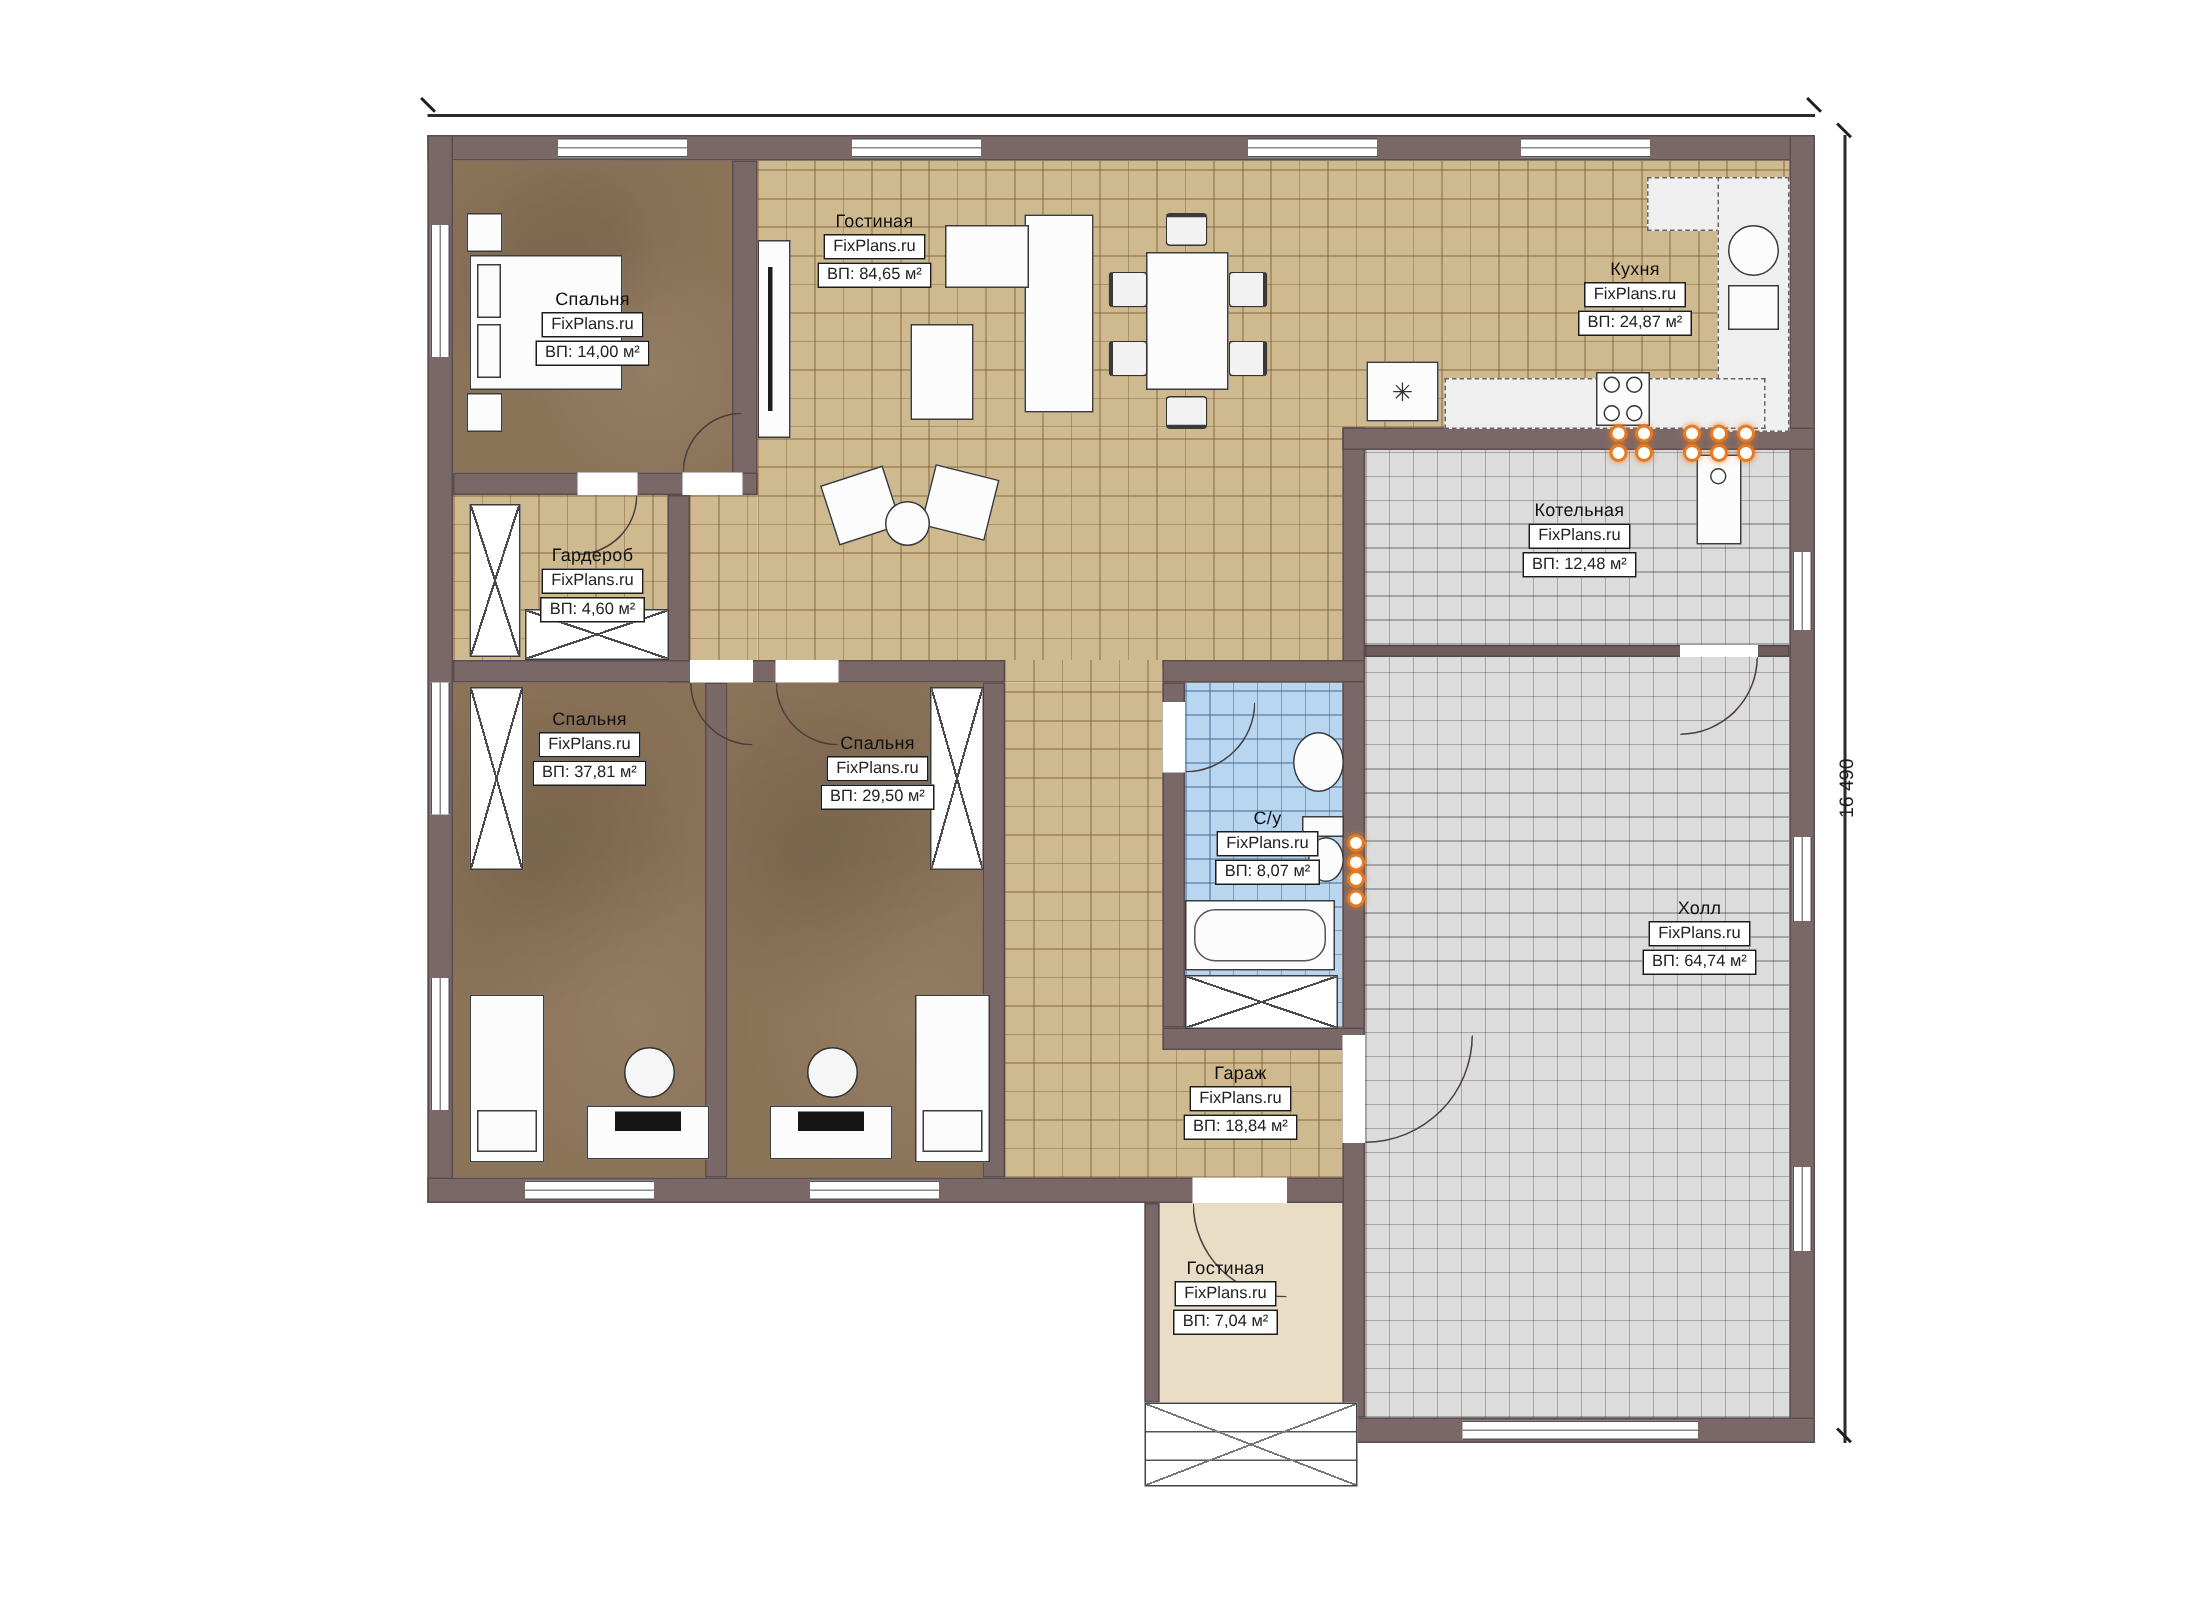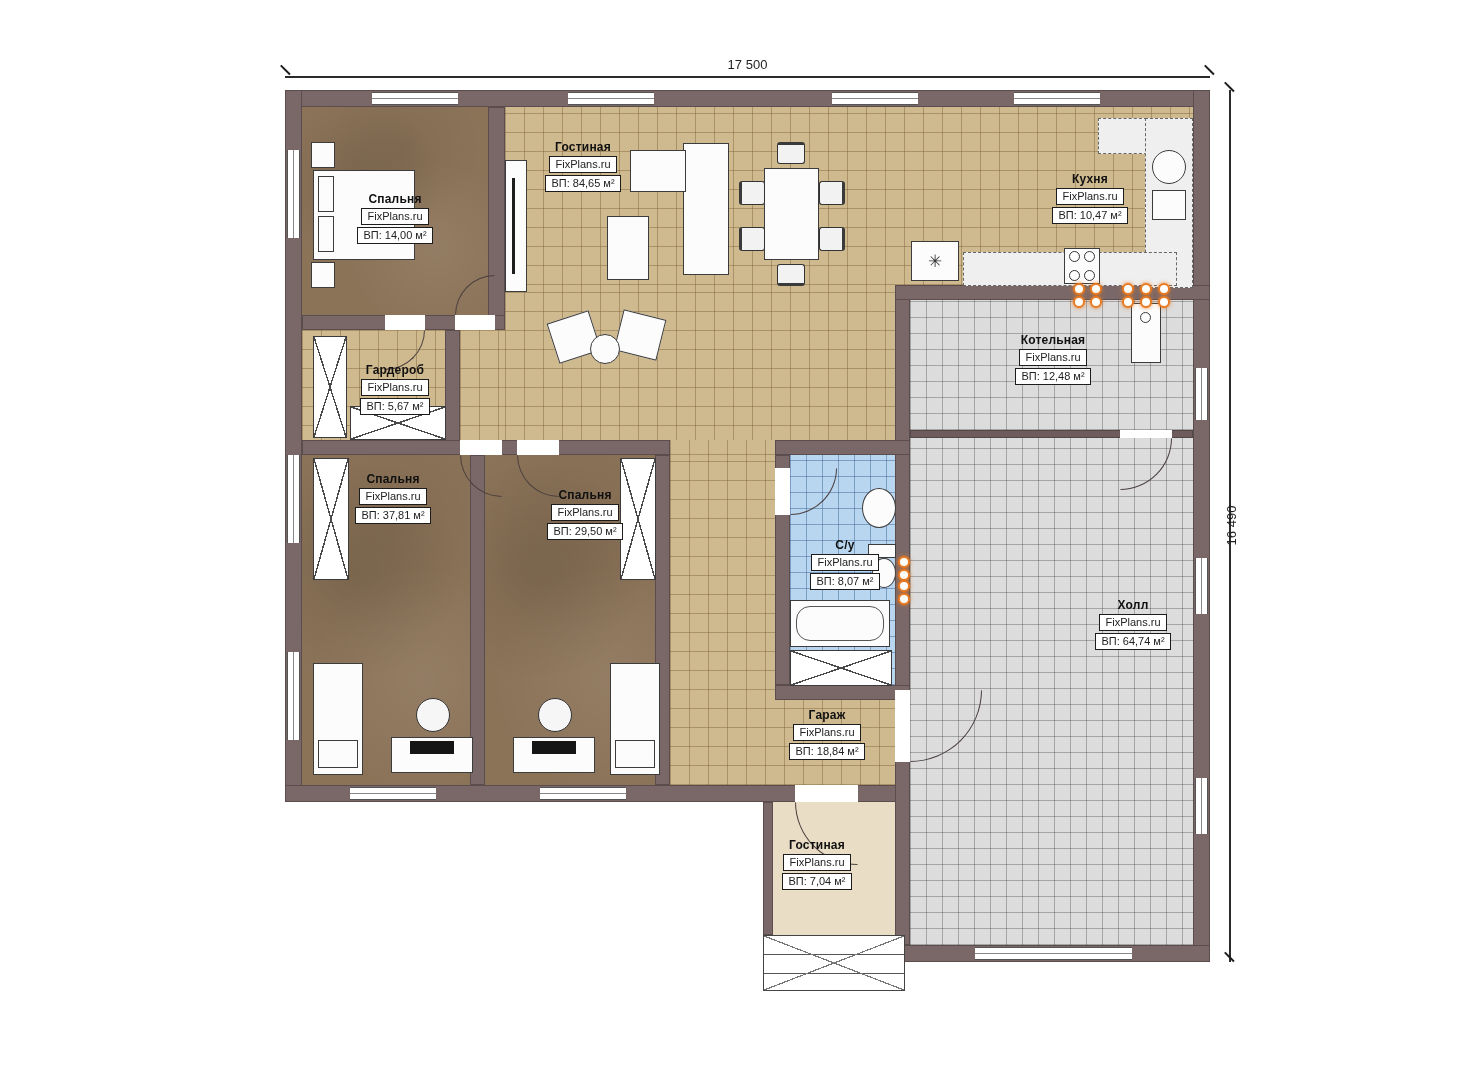--- a/index.html
+++ b/index.html
@@ -54,41 +54,40 @@
   .rad{display:flex;flex-direction:column;gap:1px;align-items:center;z-index:25;}
   .rad i{display:block;width:8px;height:8px;border:2.5px solid #e87a22;border-radius:50%;
      background:#fff;box-shadow:0 0 4px rgba(232,122,34,.9);}
   .monitor{background:#151515;border:none;z-index:21;}
   .dchair{border:1.6px solid #333;border-radius:50%;background:#f6f6f6;z-index:21;}
   .chair{background:#f2f2f2;border:1.3px solid #333;border-top:3px solid #3a3a3a;border-radius:3px;z-index:20;}
   .tvline{background:#1d1d1d;z-index:21;}
   
   .room-label{position:absolute;display:flex;flex-direction:column;align-items:center;gap:2px;
      z-index:30;}
-  .rname{font-weight:bold;font-size:12px;color:#101010;letter-spacing:.2px;}
+  .rname{font-weight:normal;font-size:12px;color:#101010;letter-spacing:.2px;}
   .rbox{background:#fff;border:1.5px solid #1c1c1c;font-size:11px;line-height:15px;
      padding:0 5px;color:#222;white-space:nowrap;}
   
   .dim{z-index:5;}
   .dimline{background:#2b2b2b;}
   .tick{width:13px;height:1.6px;background:#1e1e1e;transform:rotate(45deg);}
   .dimtext{font-size:13px;color:#1e1e1e;}
   .burner{display:flex;flex-wrap:wrap;gap:4px;align-items:center;justify-content:center;}
   .burner i{display:block;width:9px;height:9px;border:1.4px solid #333;border-radius:50%;background:#fff;}
   .fridge-sym{display:flex;align-items:center;justify-content:center;font-size:17px;color:#333;}
 </style>
 </head>
 <body>
 
 <div class="canvas">
 
   <div class="abs dim dimline" style="left:285px;top:76px;width:925px;height:1.6px;"></div>
   <div class="abs dim tick" style="left:279px;top:69px;"></div>
   <div class="abs dim tick" style="left:1203px;top:69px;"></div>
-  <div class="abs dim dimtext" style="left:285px;top:57px;width:925px;text-align:center;">17 500</div>
 
   <div class="abs dim dimline" style="left:1229px;top:90px;width:1.6px;height:872px;"></div>
   <div class="abs dim tick" style="left:1223px;top:86px;"></div>
   <div class="abs dim tick" style="left:1223px;top:956px;"></div>
   <div class="abs dim dimtext" style="left:1196px;top:518px;width:70px;text-align:center;transform:rotate(-90deg);transform-origin:center;">16 490</div>
 
   <div class="abs floor floor-beige" style="left:505px;top:107px;width:688px;height:178px;"></div>
   <div class="abs floor floor-beige" style="left:505px;top:285px;width:390px;height:160px;"></div>
   <div class="abs floor floor-beige" style="left:460px;top:330px;width:45px;height:115px;"></div>
   <div class="abs floor floor-beige" style="left:302px;top:330px;width:143px;height:115px;"></div>
@@ -251,26 +250,26 @@
     <div class="rbox">ВП: 14,00 м²</div>
   </div>
   <div class="room-label" style="left:526px;top:140px;width:114px;">
     <div class="rname">Гостиная</div>
     <div class="rbox">FixPlans.ru</div>
     <div class="rbox">ВП: 84,65 м²</div>
   </div>
   <div class="room-label" style="left:1033px;top:172px;width:114px;">
     <div class="rname">Кухня</div>
     <div class="rbox">FixPlans.ru</div>
-    <div class="rbox">ВП: 10,47 м²</div>
+    <div class="rbox">ВП: 24,87 м²</div>
   </div>
   <div class="room-label" style="left:338px;top:363px;width:114px;">
     <div class="rname">Гардероб</div>
     <div class="rbox">FixPlans.ru</div>
-    <div class="rbox">ВП: 5,67 м²</div>
+    <div class="rbox">ВП: 4,60 м²</div>
   </div>
   <div class="room-label" style="left:996px;top:333px;width:114px;">
     <div class="rname">Котельная</div>
     <div class="rbox">FixPlans.ru</div>
     <div class="rbox">ВП: 12,48 м²</div>
   </div>
   <div class="room-label" style="left:336px;top:472px;width:114px;">
     <div class="rname">Спальня</div>
     <div class="rbox">FixPlans.ru</div>
     <div class="rbox">ВП: 37,81 м²</div>

